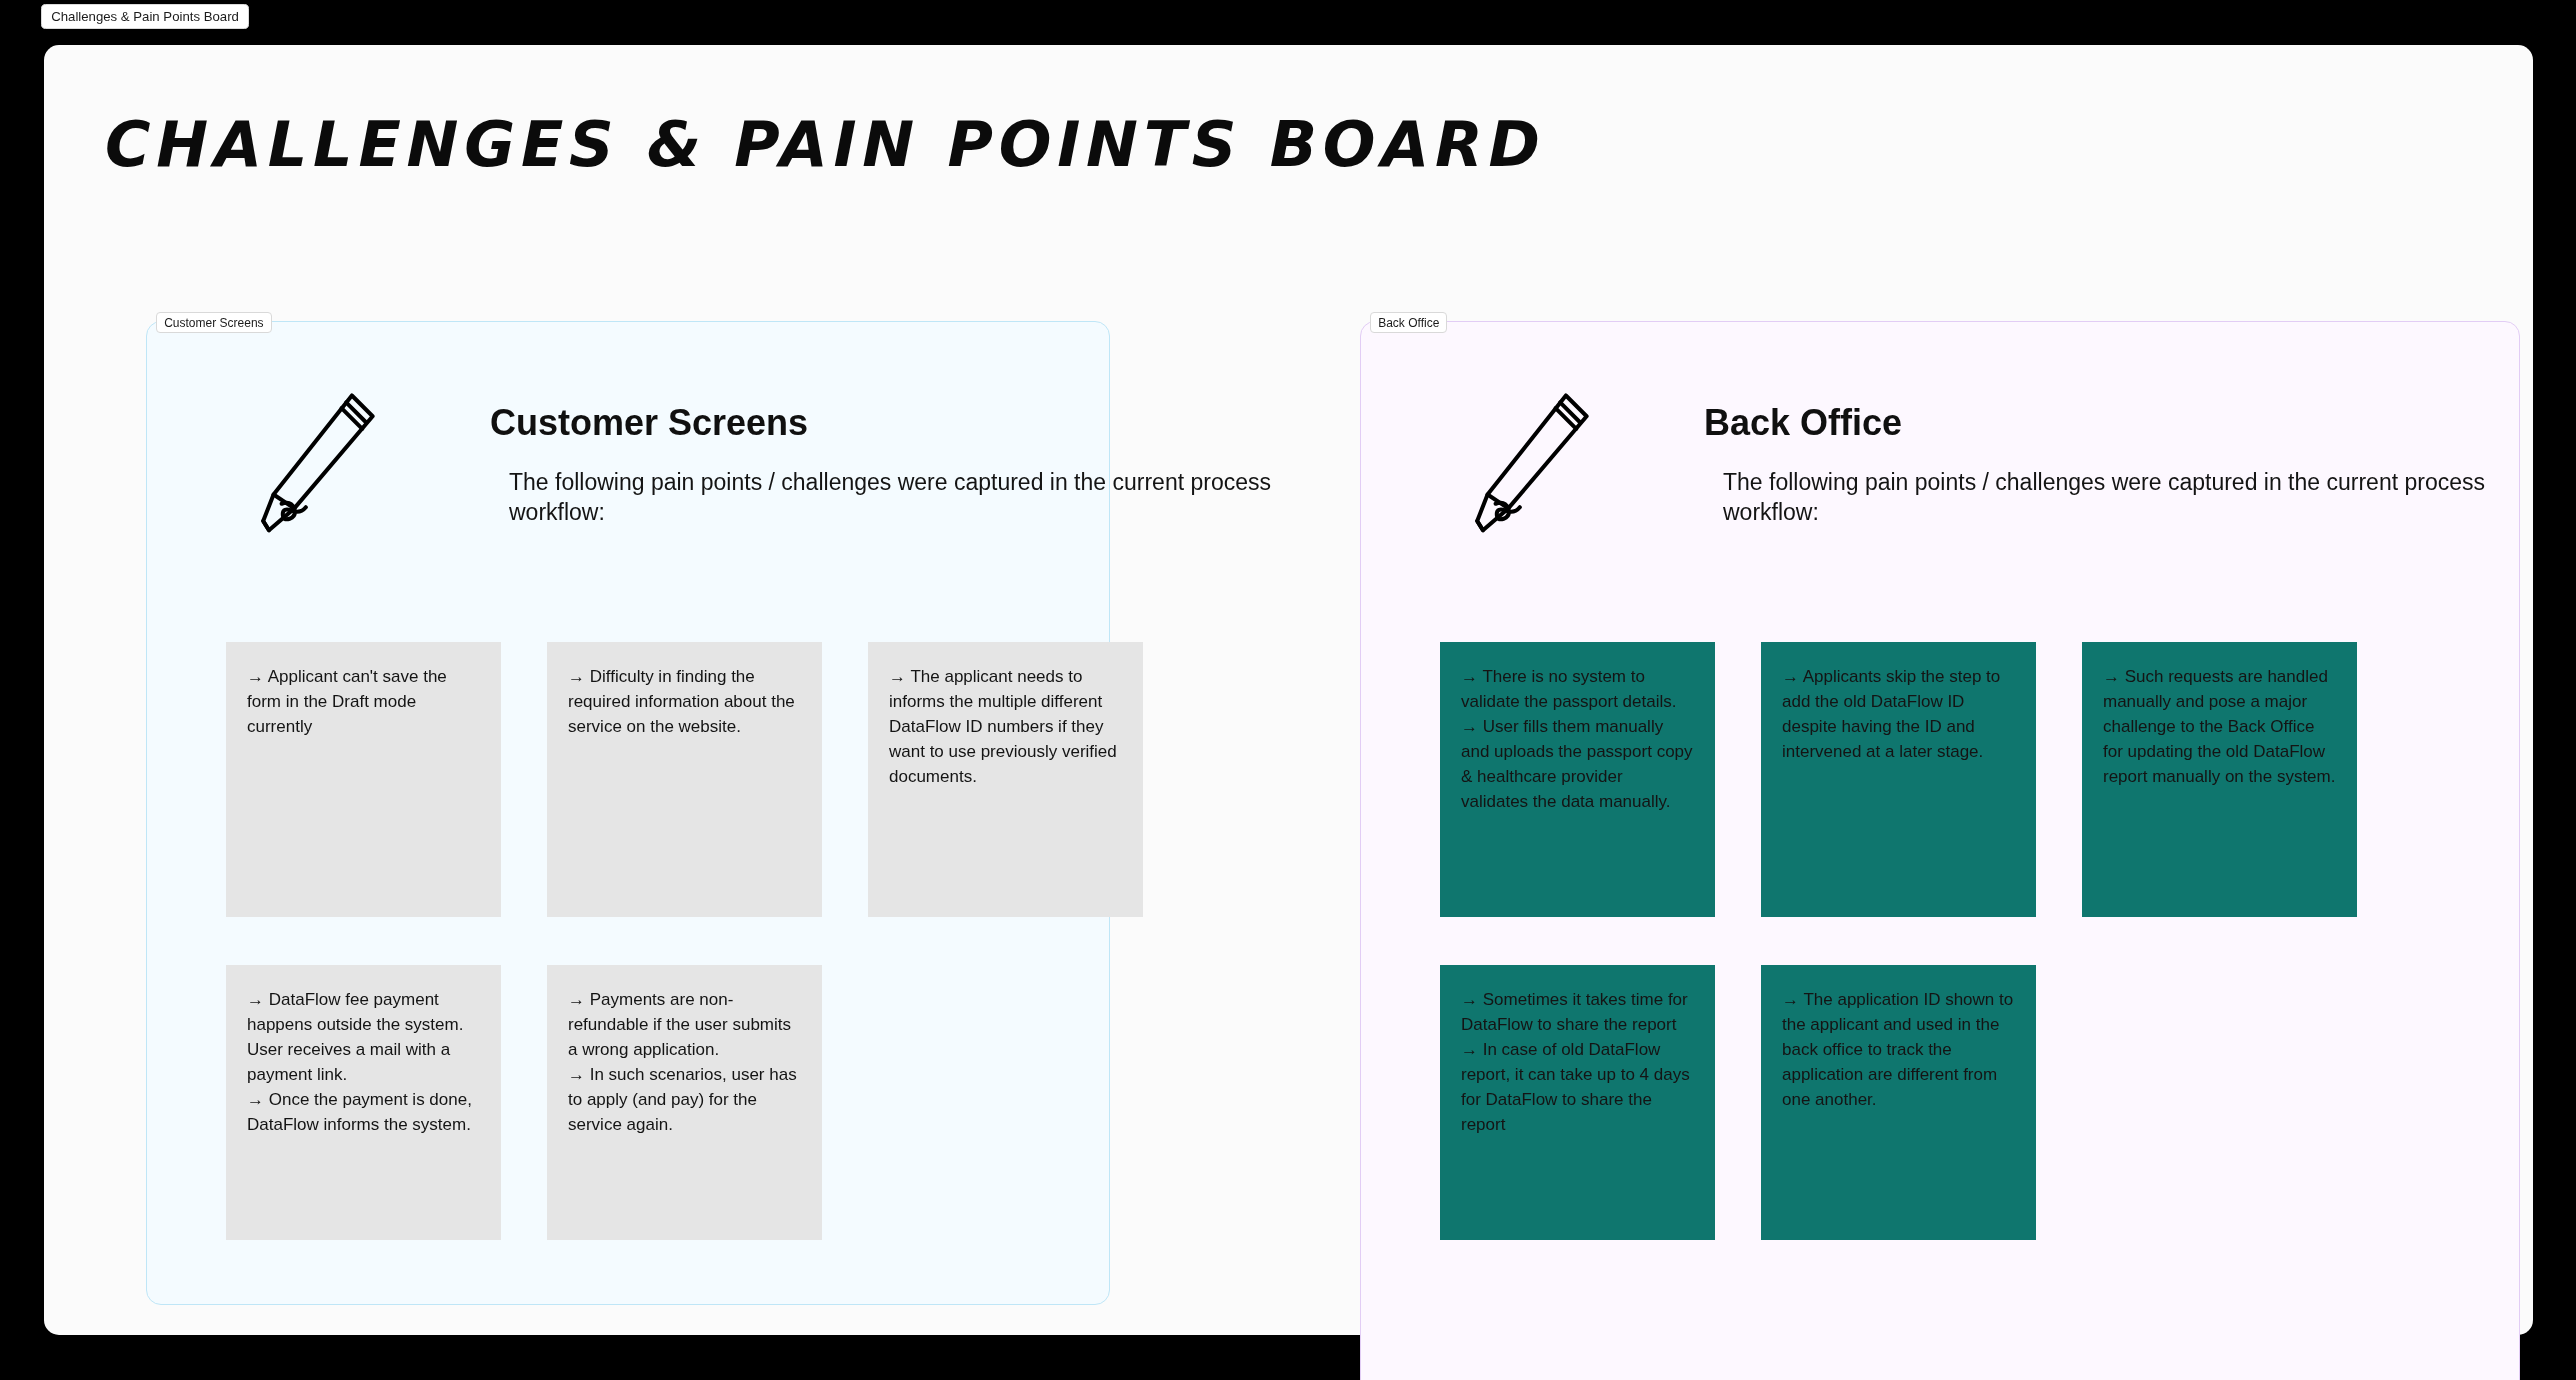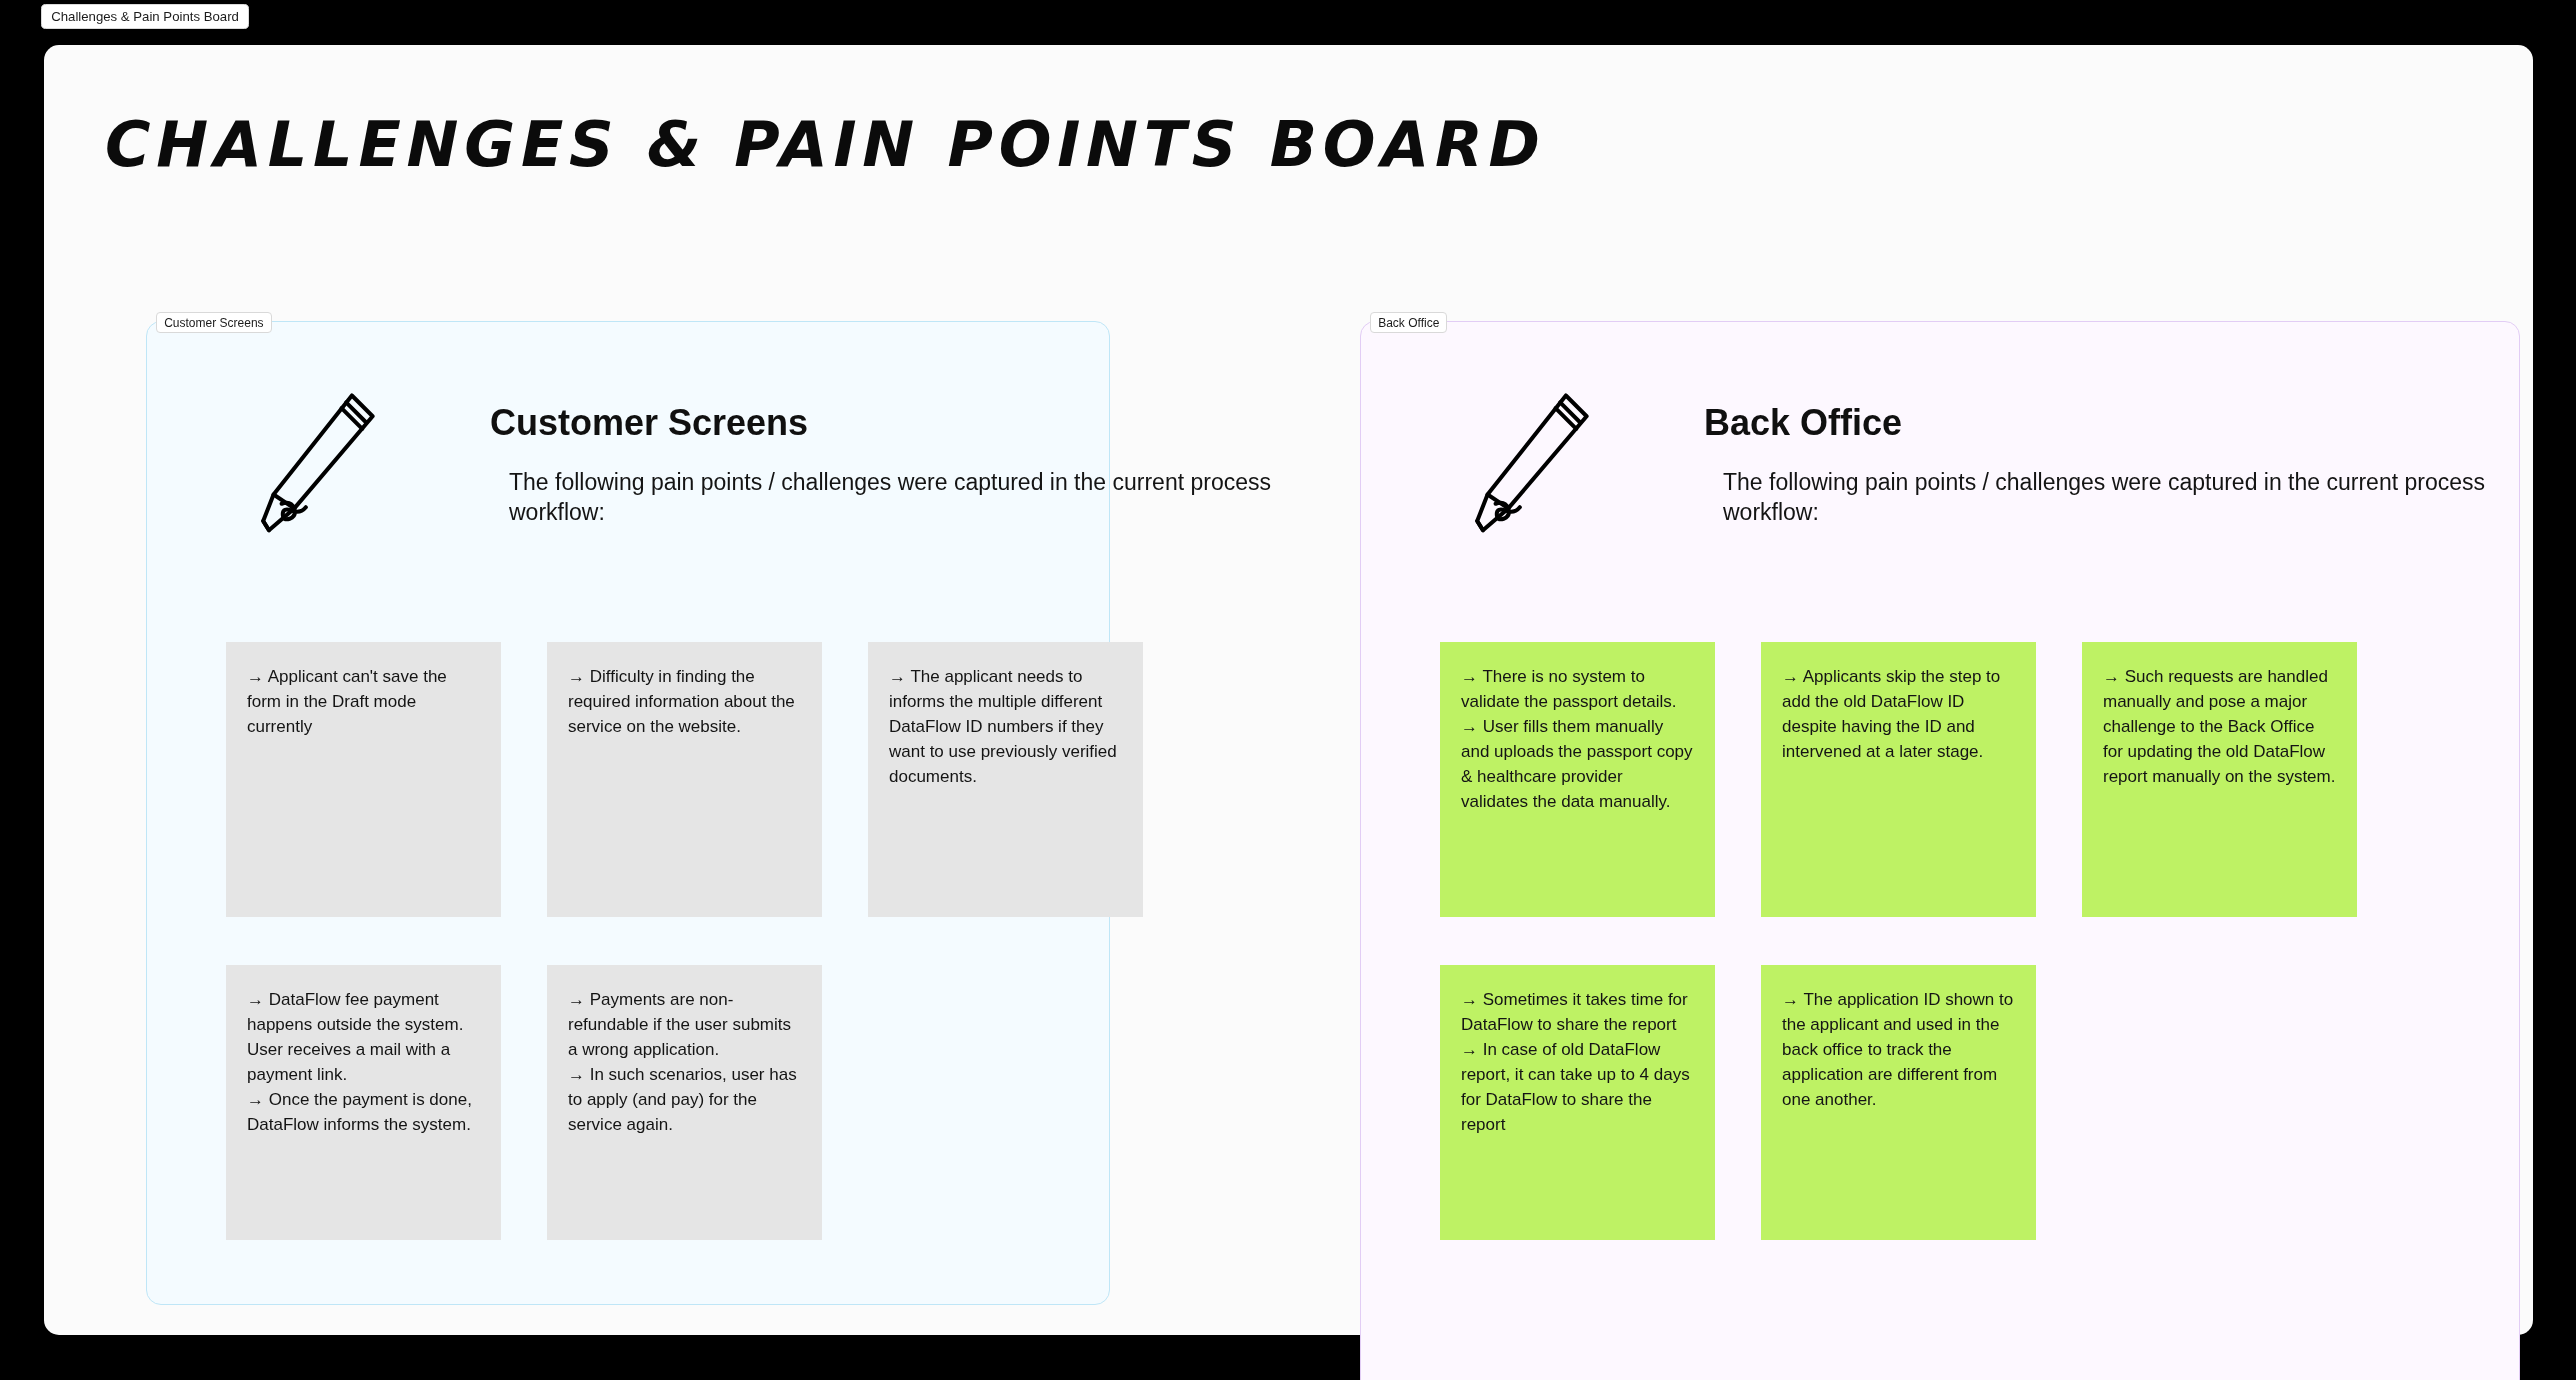--- a/index.html
+++ b/index.html
@@ -132,21 +132,21 @@
   }
   .note {
     width: 275px;
     min-height: 275px;
     padding: 23px 21px;
     font-size: 17px;
     line-height: 1.47;
     color: #141414;
   }
   .note.blue { background: #e5e5e5; }
-  .note.purple { background: #bef264; }
+  .note.purple { background: #0f766e; }
   .note p { margin: 0; }
   .note-row.second .note { min-height: 0; height: 275px; }
 </style>
 </head>
 <body>
 
 <div class="page-tab">Challenges &amp; Pain Points Board</div>
 
 <div class="canvas">
 

